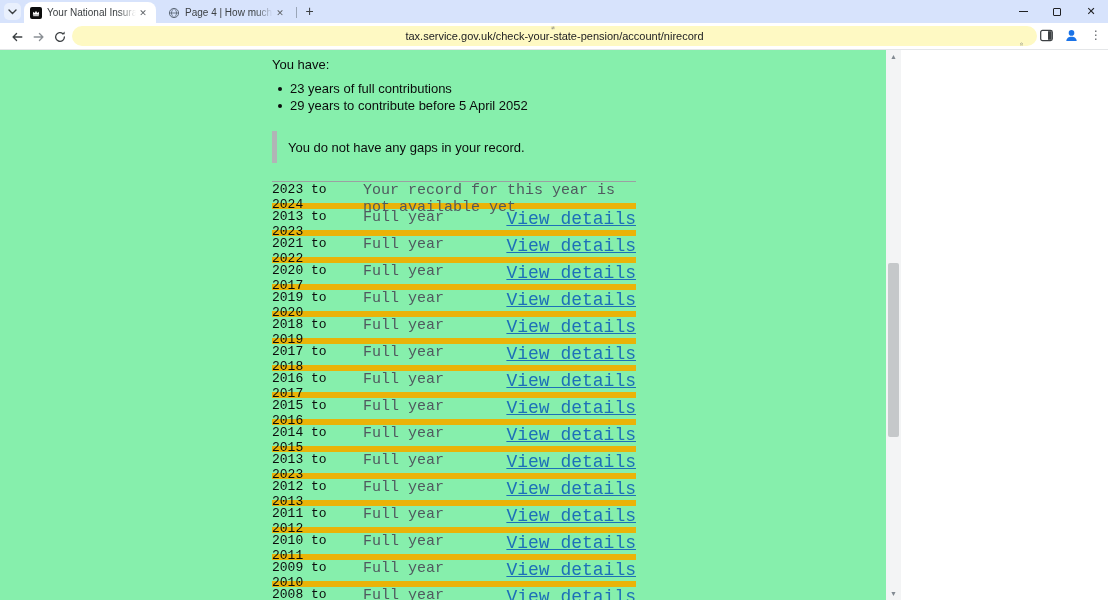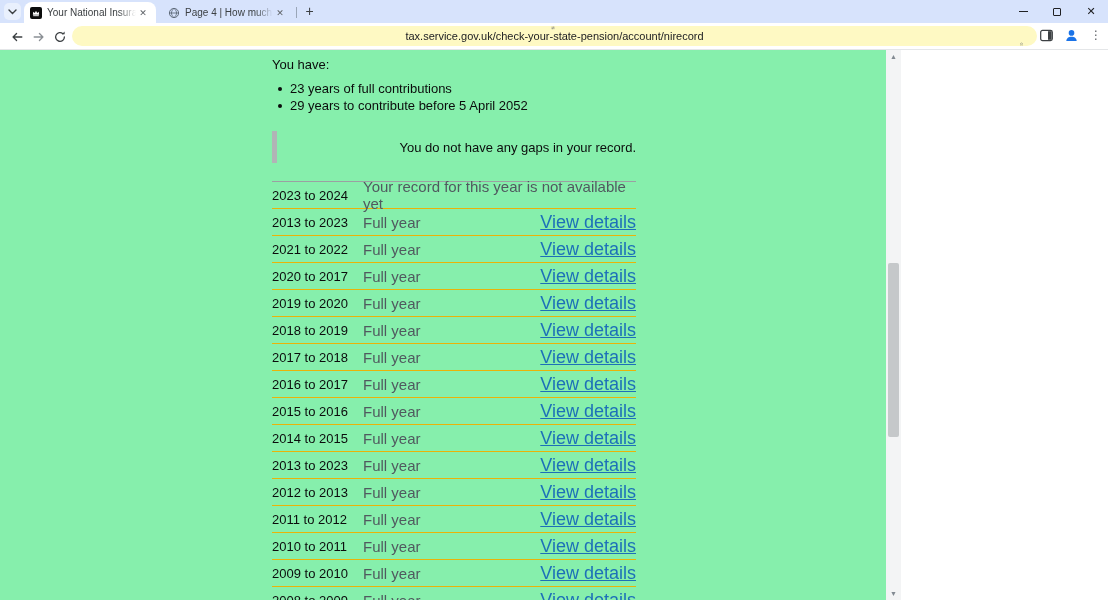--- a/index.html
+++ b/index.html
@@ -35,24 +35,24 @@
 
   
   .page { position:absolute; left:0; top:50px; width:901px; height:550px; background:#86efac; overflow:hidden; }
   .content { position:absolute; left:272px; top:0; width:364px; color:#0b0c0c; }
 
   .intro { position:absolute; top:7px; left:0; font-size:13px; }
   .bullets { position:absolute; top:30px; left:4px; list-style:none; }
   .bullets li { font-size:13px; line-height:17px; padding-left:14px; position:relative; }
   .bullets li::before { content:""; position:absolute; left:2px; top:7px; width:4px; height:4px; border-radius:50%; background:#0b0c0c; }
 
-  .inset { position:absolute; top:81px; left:0; width:364px; height:32px; border-left:5px solid #b1b4b6; display:flex; align-items:center; padding-left:11px; font-size:13px;justify-content:flex-end; }
+  .inset { position:absolute; top:81px; left:0; width:364px; height:32px; border-left:5px solid #b1b4b6; display:flex; align-items:center; padding-left:11px; font-size:13px; }
 
   .record-table { position:absolute; top:131px; left:0; width:364px; border-top:1px solid #9ba0a2; }
-  .record-row { height:27px; display:flex; align-items:center; border-bottom:1px solid #eab308; }
+  .record-row { height:27px; display:flex; align-items:flex-start; border-bottom:6px solid #eab308;font-family:Liberation Mono, monospace; }
   .row-year { width:91px; font-size:13px; color:#0b0c0c; }
   .row-status { flex:1; font-size:15px; color:#505a5f; }
   .row-link { font-size:18px; color:#1d70b8; text-decoration:underline; cursor:pointer; white-space:nowrap; }
 
   
   .scrollbar { position:absolute; right:0; top:0; width:15px; height:550px; background:#f3f4f5; }
   .sb-arrow { position:absolute; left:0; width:15px; height:13px; display:flex; align-items:center; justify-content:center; color:#828a92; font-size:7px; }
   .sb-up { top:0; }
   .sb-down { bottom:0; }
   .sb-thumb { position:absolute; left:2px; top:213px; width:11px; height:174px; background:#c5c8ca; border-radius:2px; }

